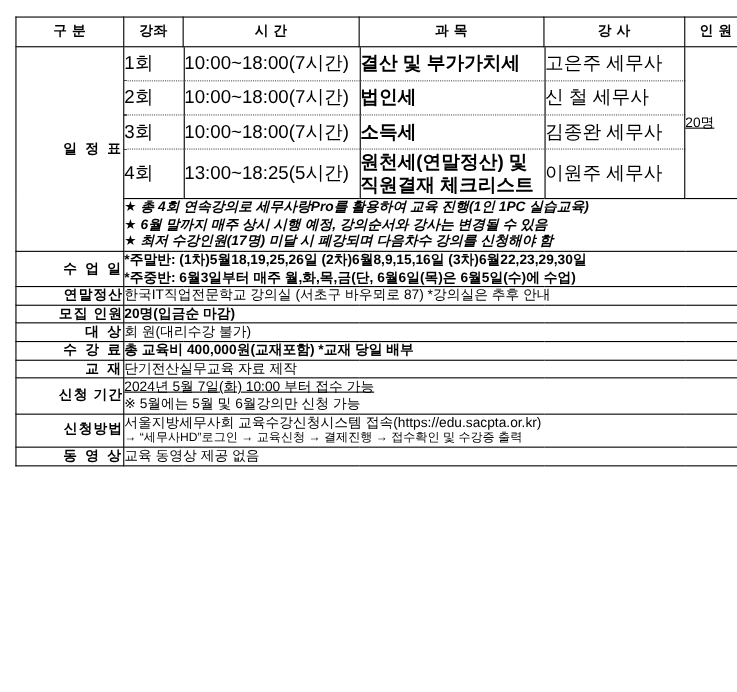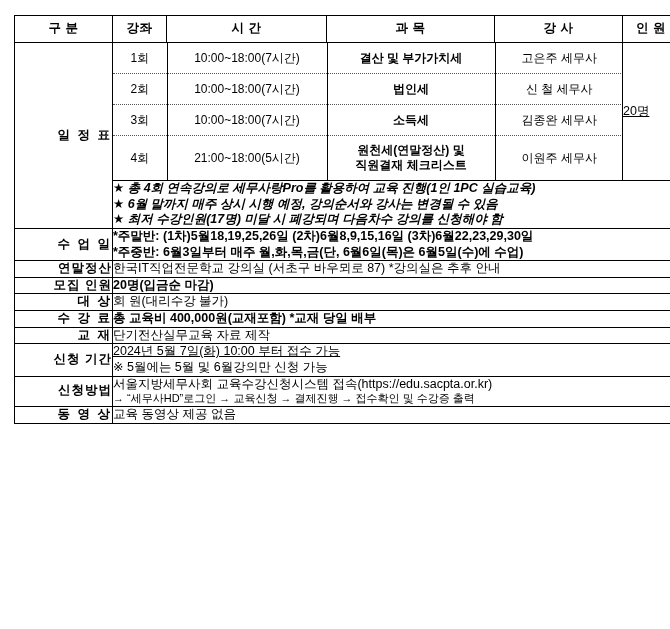--- a/index.html
+++ b/index.html
@@ -55,22 +55,22 @@
   table.sched {
     border-collapse: collapse;
     width: 100%;
     table-layout: fixed;
   }
   table.sched td {
     border: 0;
     border-bottom: 1px dotted #555;
     padding: 0;
     height: 30px;
-    text-align: center;
-    font-size: 12px;
+    text-align: left;
+    font-size: 17px;
     vertical-align: middle;
   }
   table.sched tr:last-child td { border-bottom: 0; }
   .vline-r { border-right: 1px solid #000 !important; }
   .sched-wrap { padding: 0; }
 
   .notes {
     padding: 6px 8px 7px 10px;
     font-size: 12.5px;
     line-height: 1.55;
@@ -147,21 +147,21 @@
                 <td>신  철 세무사</td>
               </tr>
               <tr>
                 <td class="vline-r">3회</td>
                 <td class="vline-r">10:00~18:00(7시간)</td>
                 <td class="vline-r bold">소득세</td>
                 <td>김종완 세무사</td>
               </tr>
               <tr>
                 <td class="vline-r" style="height:44px">4회</td>
-                <td class="vline-r">21:00~18:00(5시간)</td>
+                <td class="vline-r">13:00~18:25(5시간)</td>
                 <td class="vline-r bold">
                   <div>원천세(연말정산) 및</div>
                   <div>직원결재 체크리스트</div>
                 </td>
                 <td>이원주 세무사</td>
               </tr>
             </tbody>
           </table>
         </td>
         <td class="num-col">20명</td>

